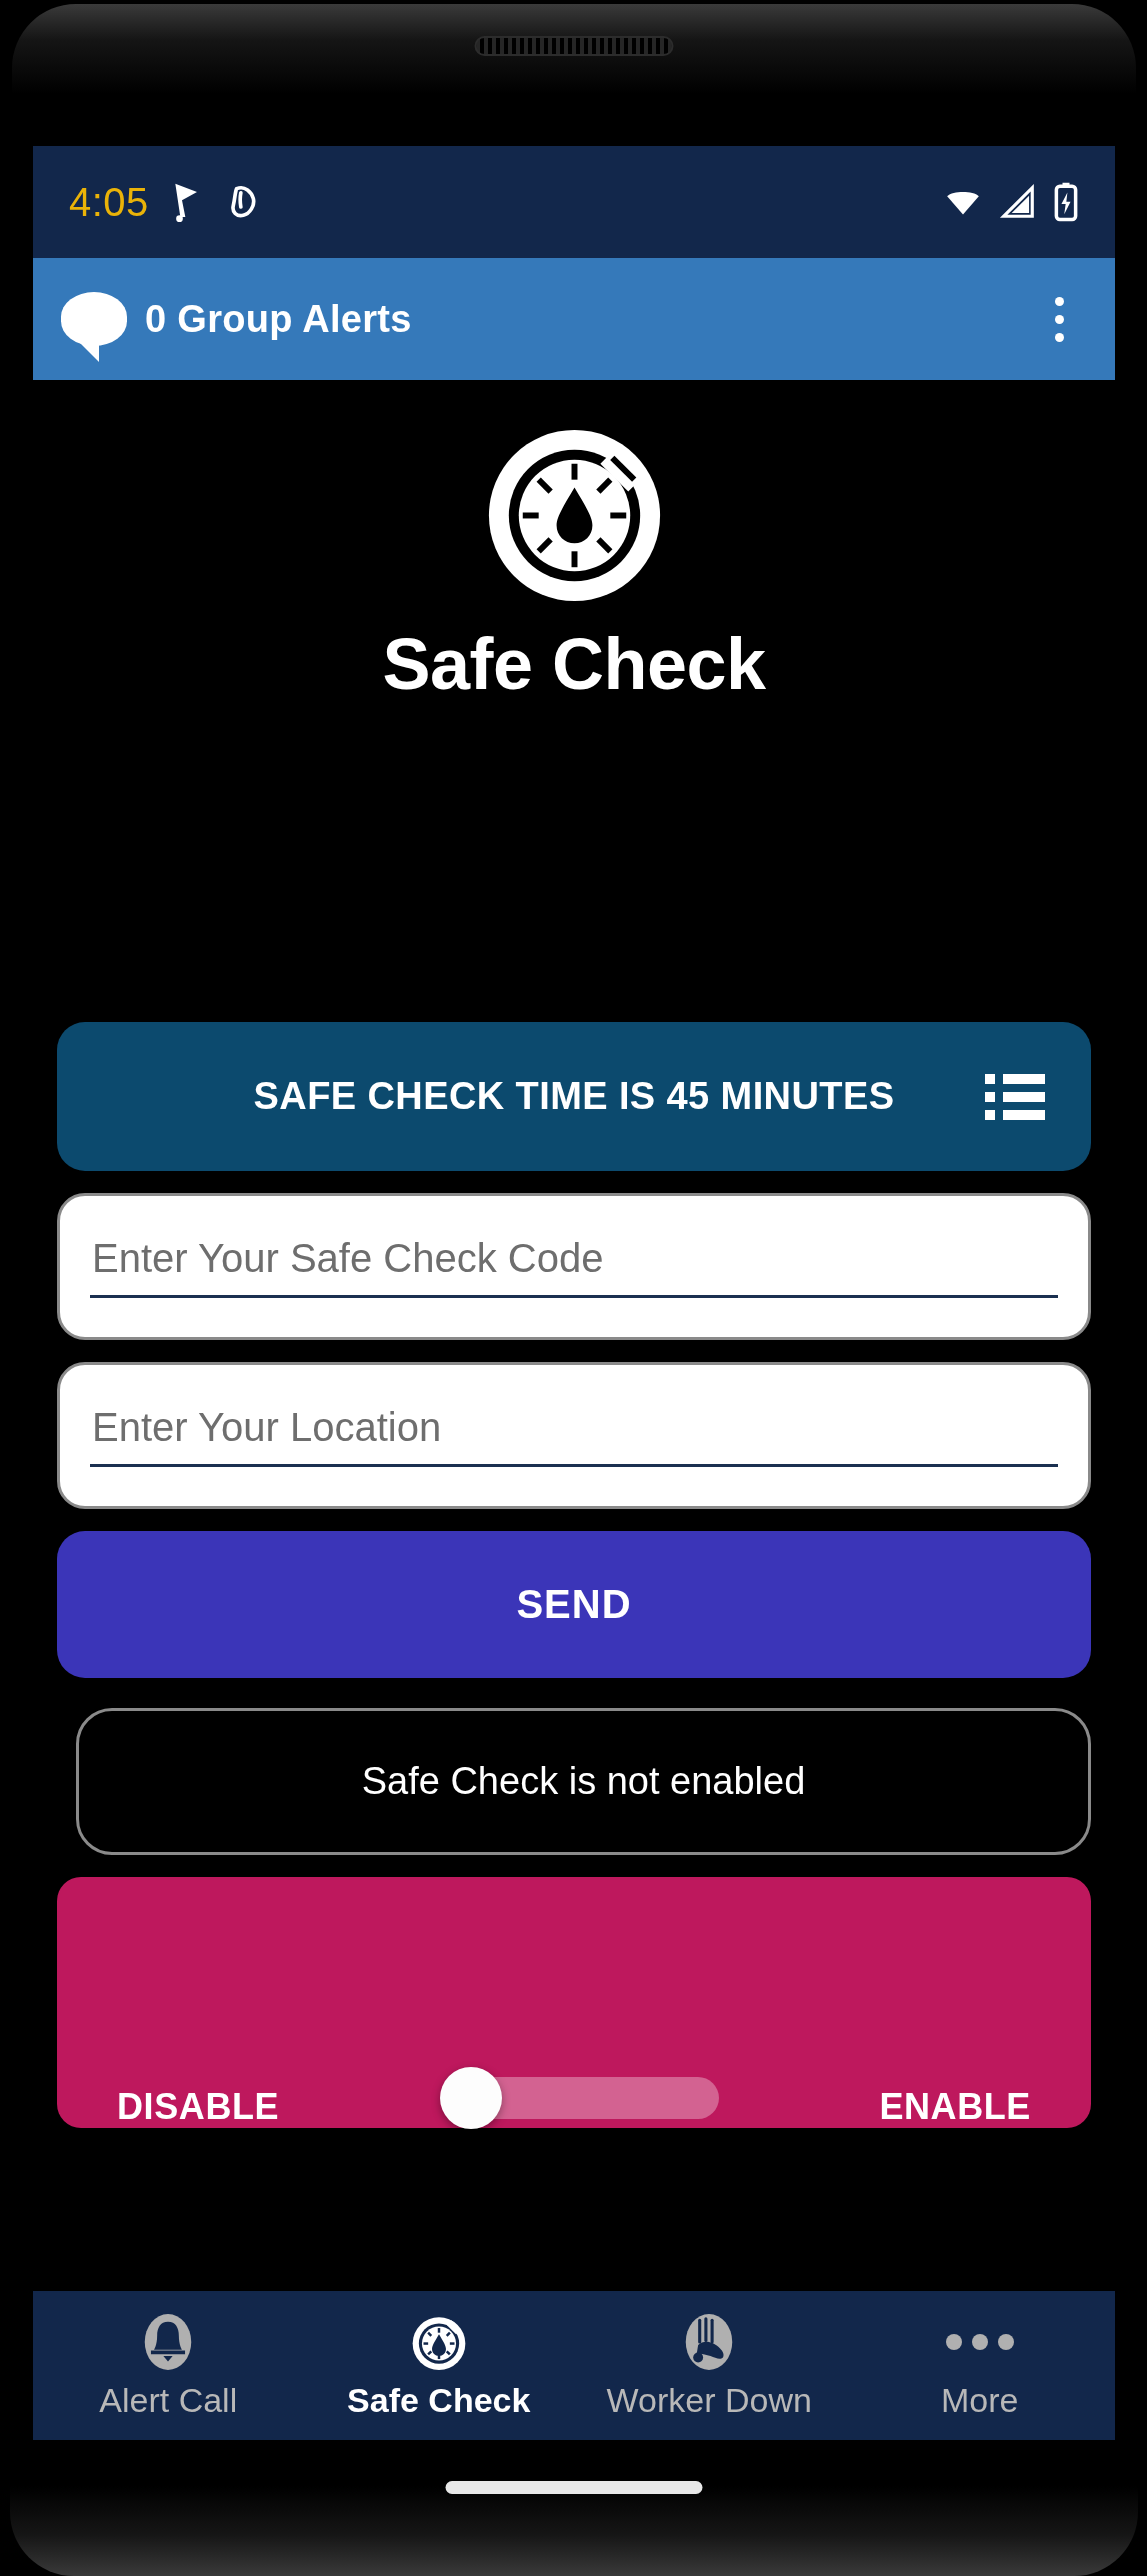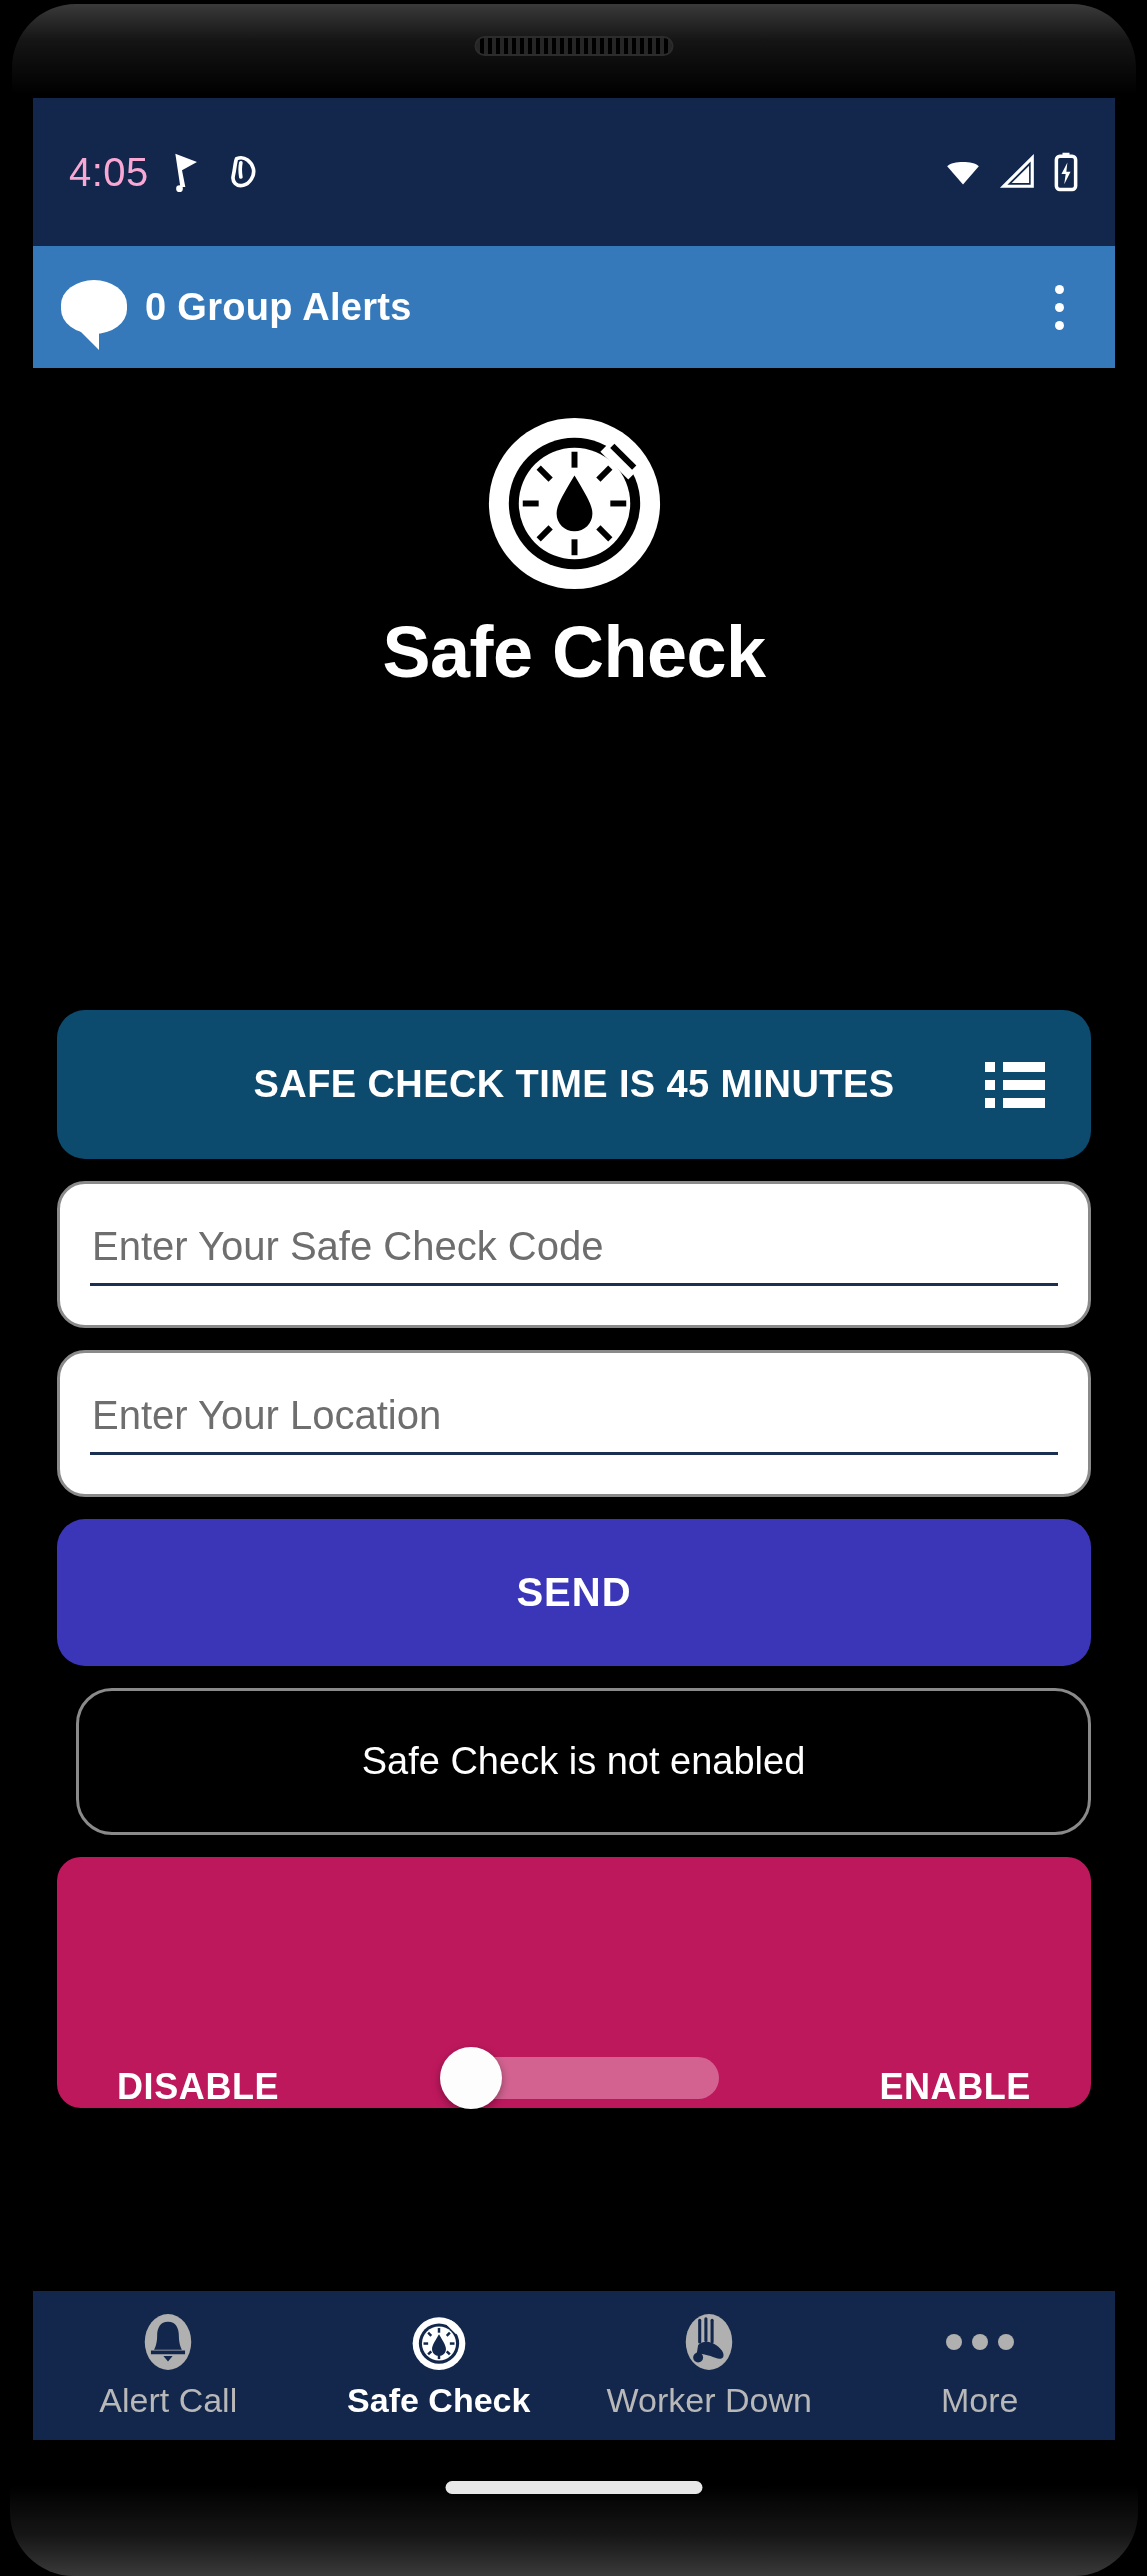--- a/index.html
+++ b/index.html
@@ -38,25 +38,26 @@
   .screen {
     position: absolute;
     left: 33px; top: 98px;
     width: 1082px; height: 2342px;
     background: #000;
     overflow: hidden;
   }
 
   
   .statusbar {
-    height: 148px;
+    height: 112px;
     background: #12274b;
     display: flex; align-items: center;
     padding: 0 36px;
-    color: #f9a8d4;
+    color: #eab308;
+    margin-top: 48px;
   }
   .sb-left { display: flex; align-items: center; gap: 18px; }
   .clock { font-size: 40px; letter-spacing: 0.5px; }
   .sb-right { margin-left: auto; display: flex; align-items: center; gap: 16px; }
 
   .ico { display: block; }
 
   
   .appbar {
     height: 122px;
@@ -140,21 +141,21 @@
     border-bottom: 3px solid #1b3050;
   }
   .field input::placeholder { color: #6e6e6e; }
 
   .btn-send {
     background: #3b35b8;
     border-radius: 28px;
     height: 147px;
     display: flex; align-items: center; justify-content: center;
     color: #fff; font-size: 40px; font-weight: bold; letter-spacing: 1px;
-    margin-bottom: 22px;
+    margin-bottom: 30px;
   }
 
   .status-box {
     border: 3px solid #8a8a8a;
     border-radius: 36px;
     height: 147px;
     background: #000;
     display: flex; align-items: center; justify-content: center;
     color: #fff; font-size: 38px;
     margin-bottom: 22px;

